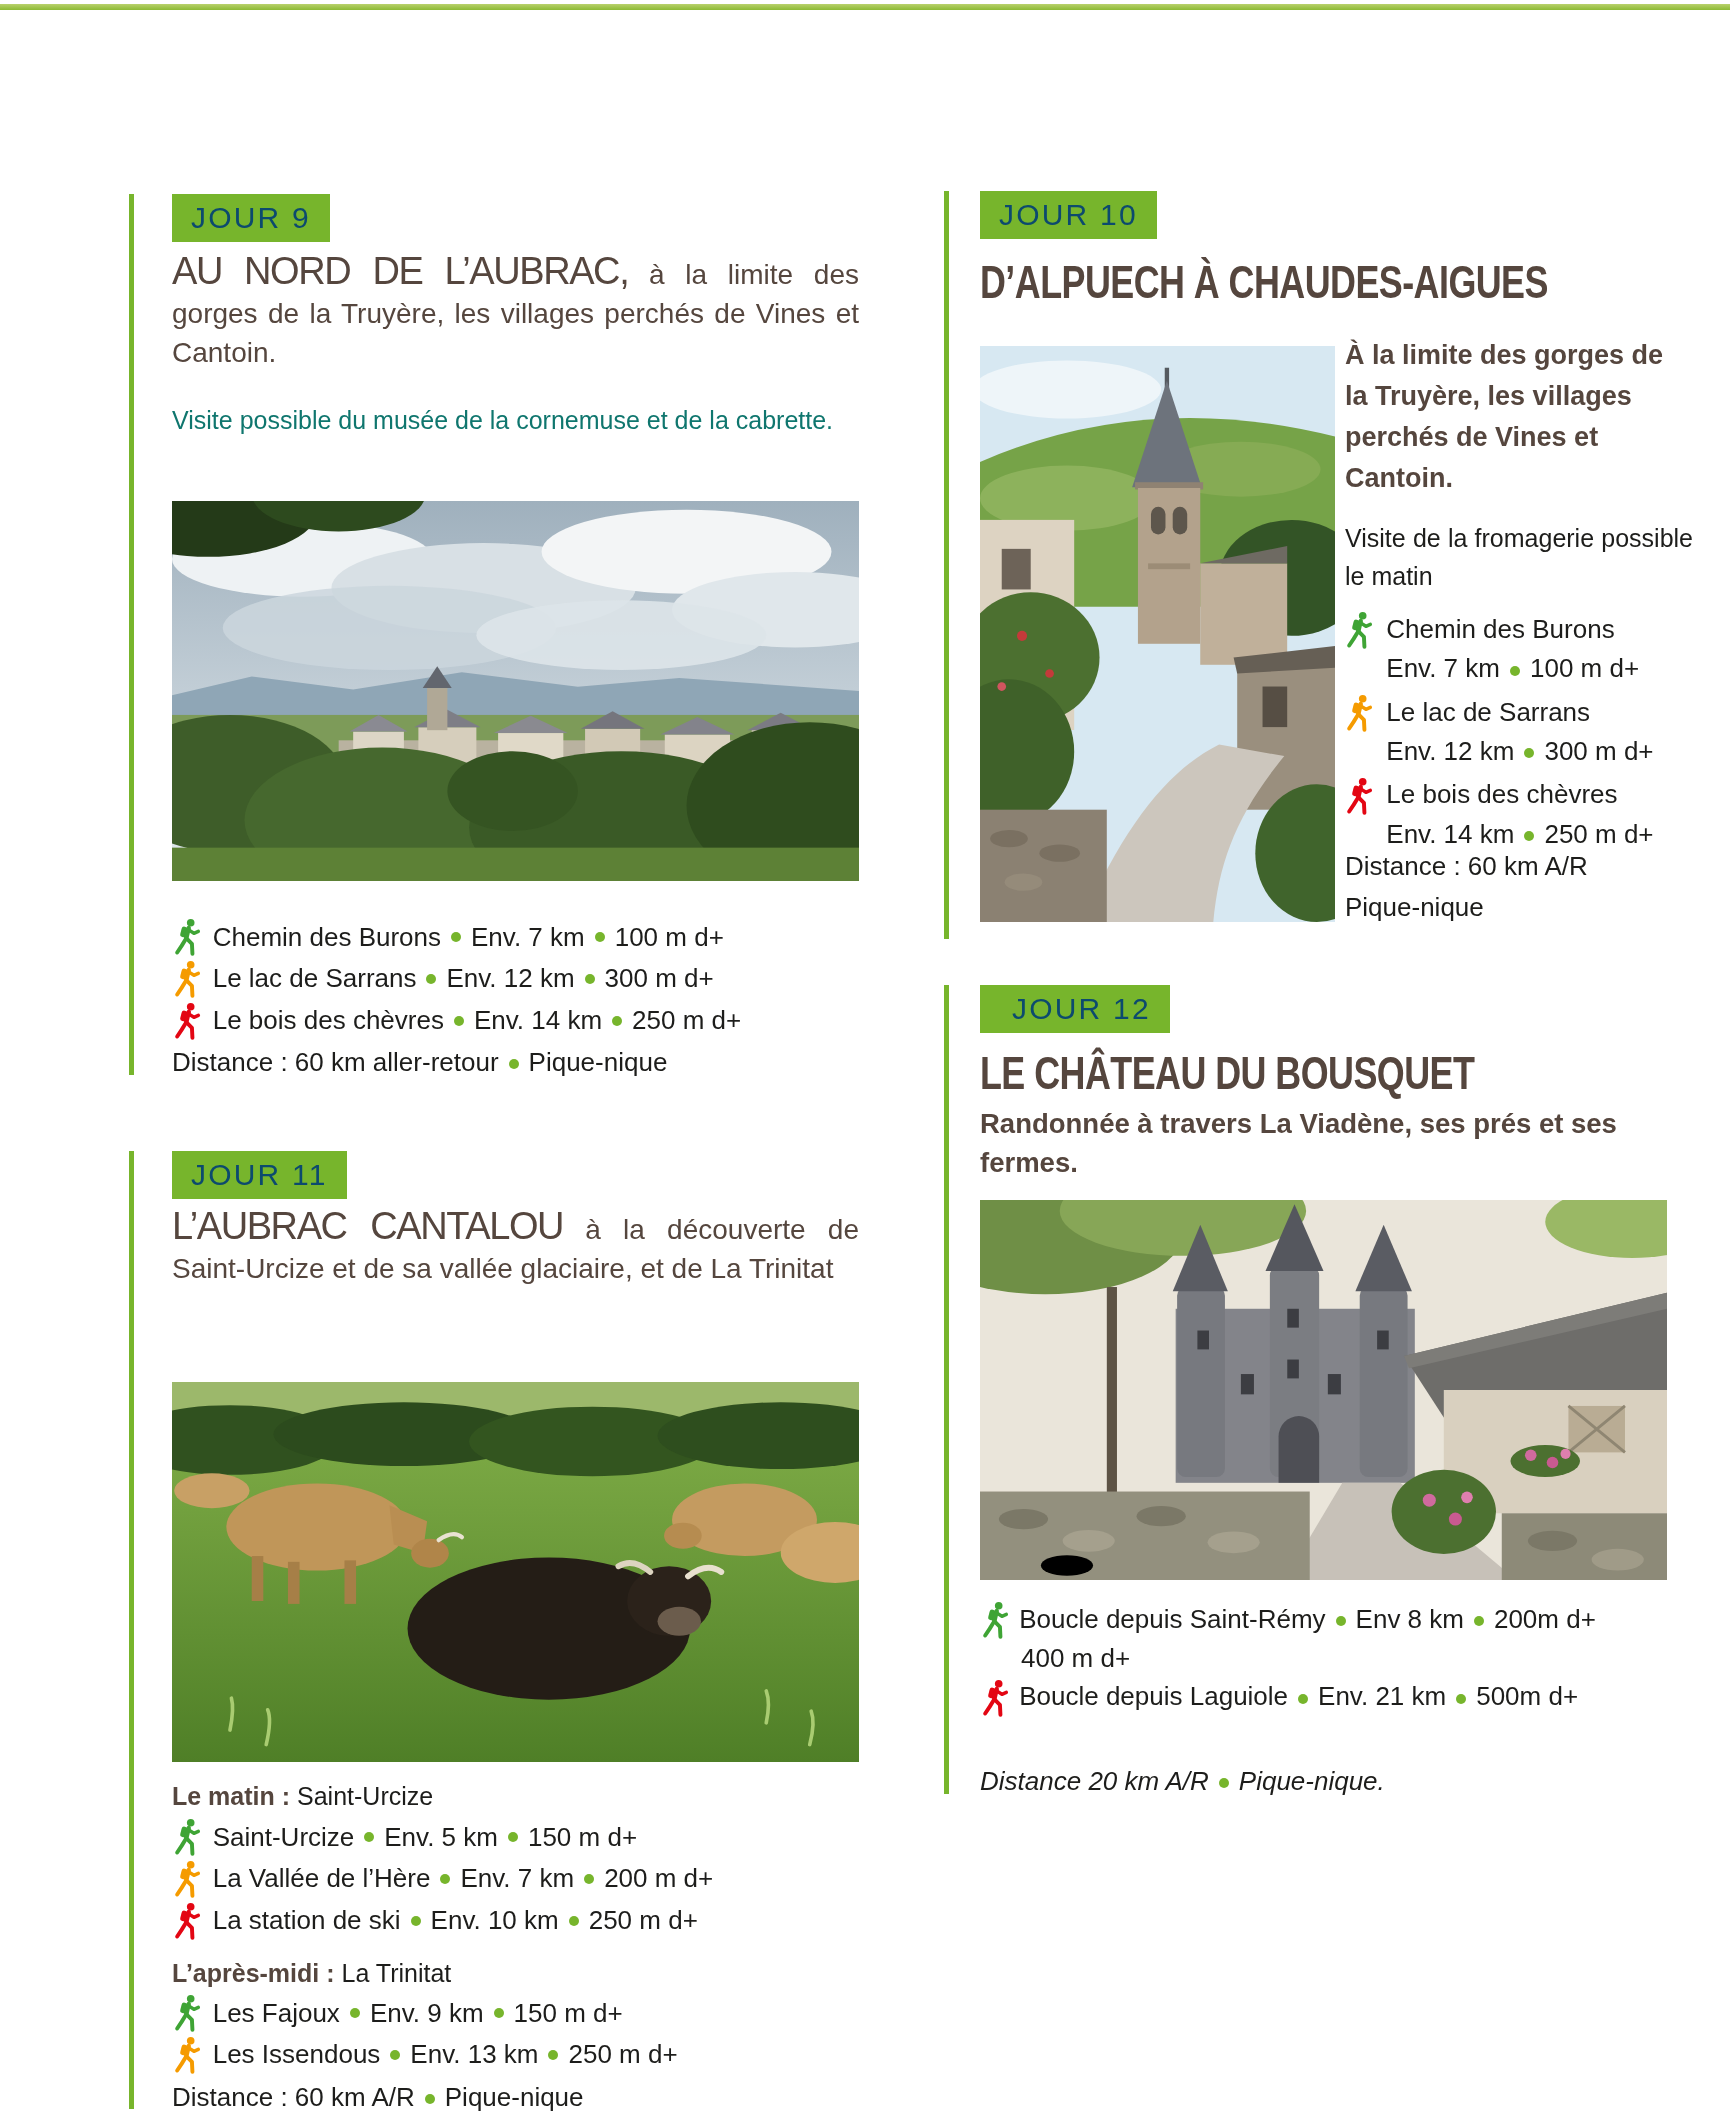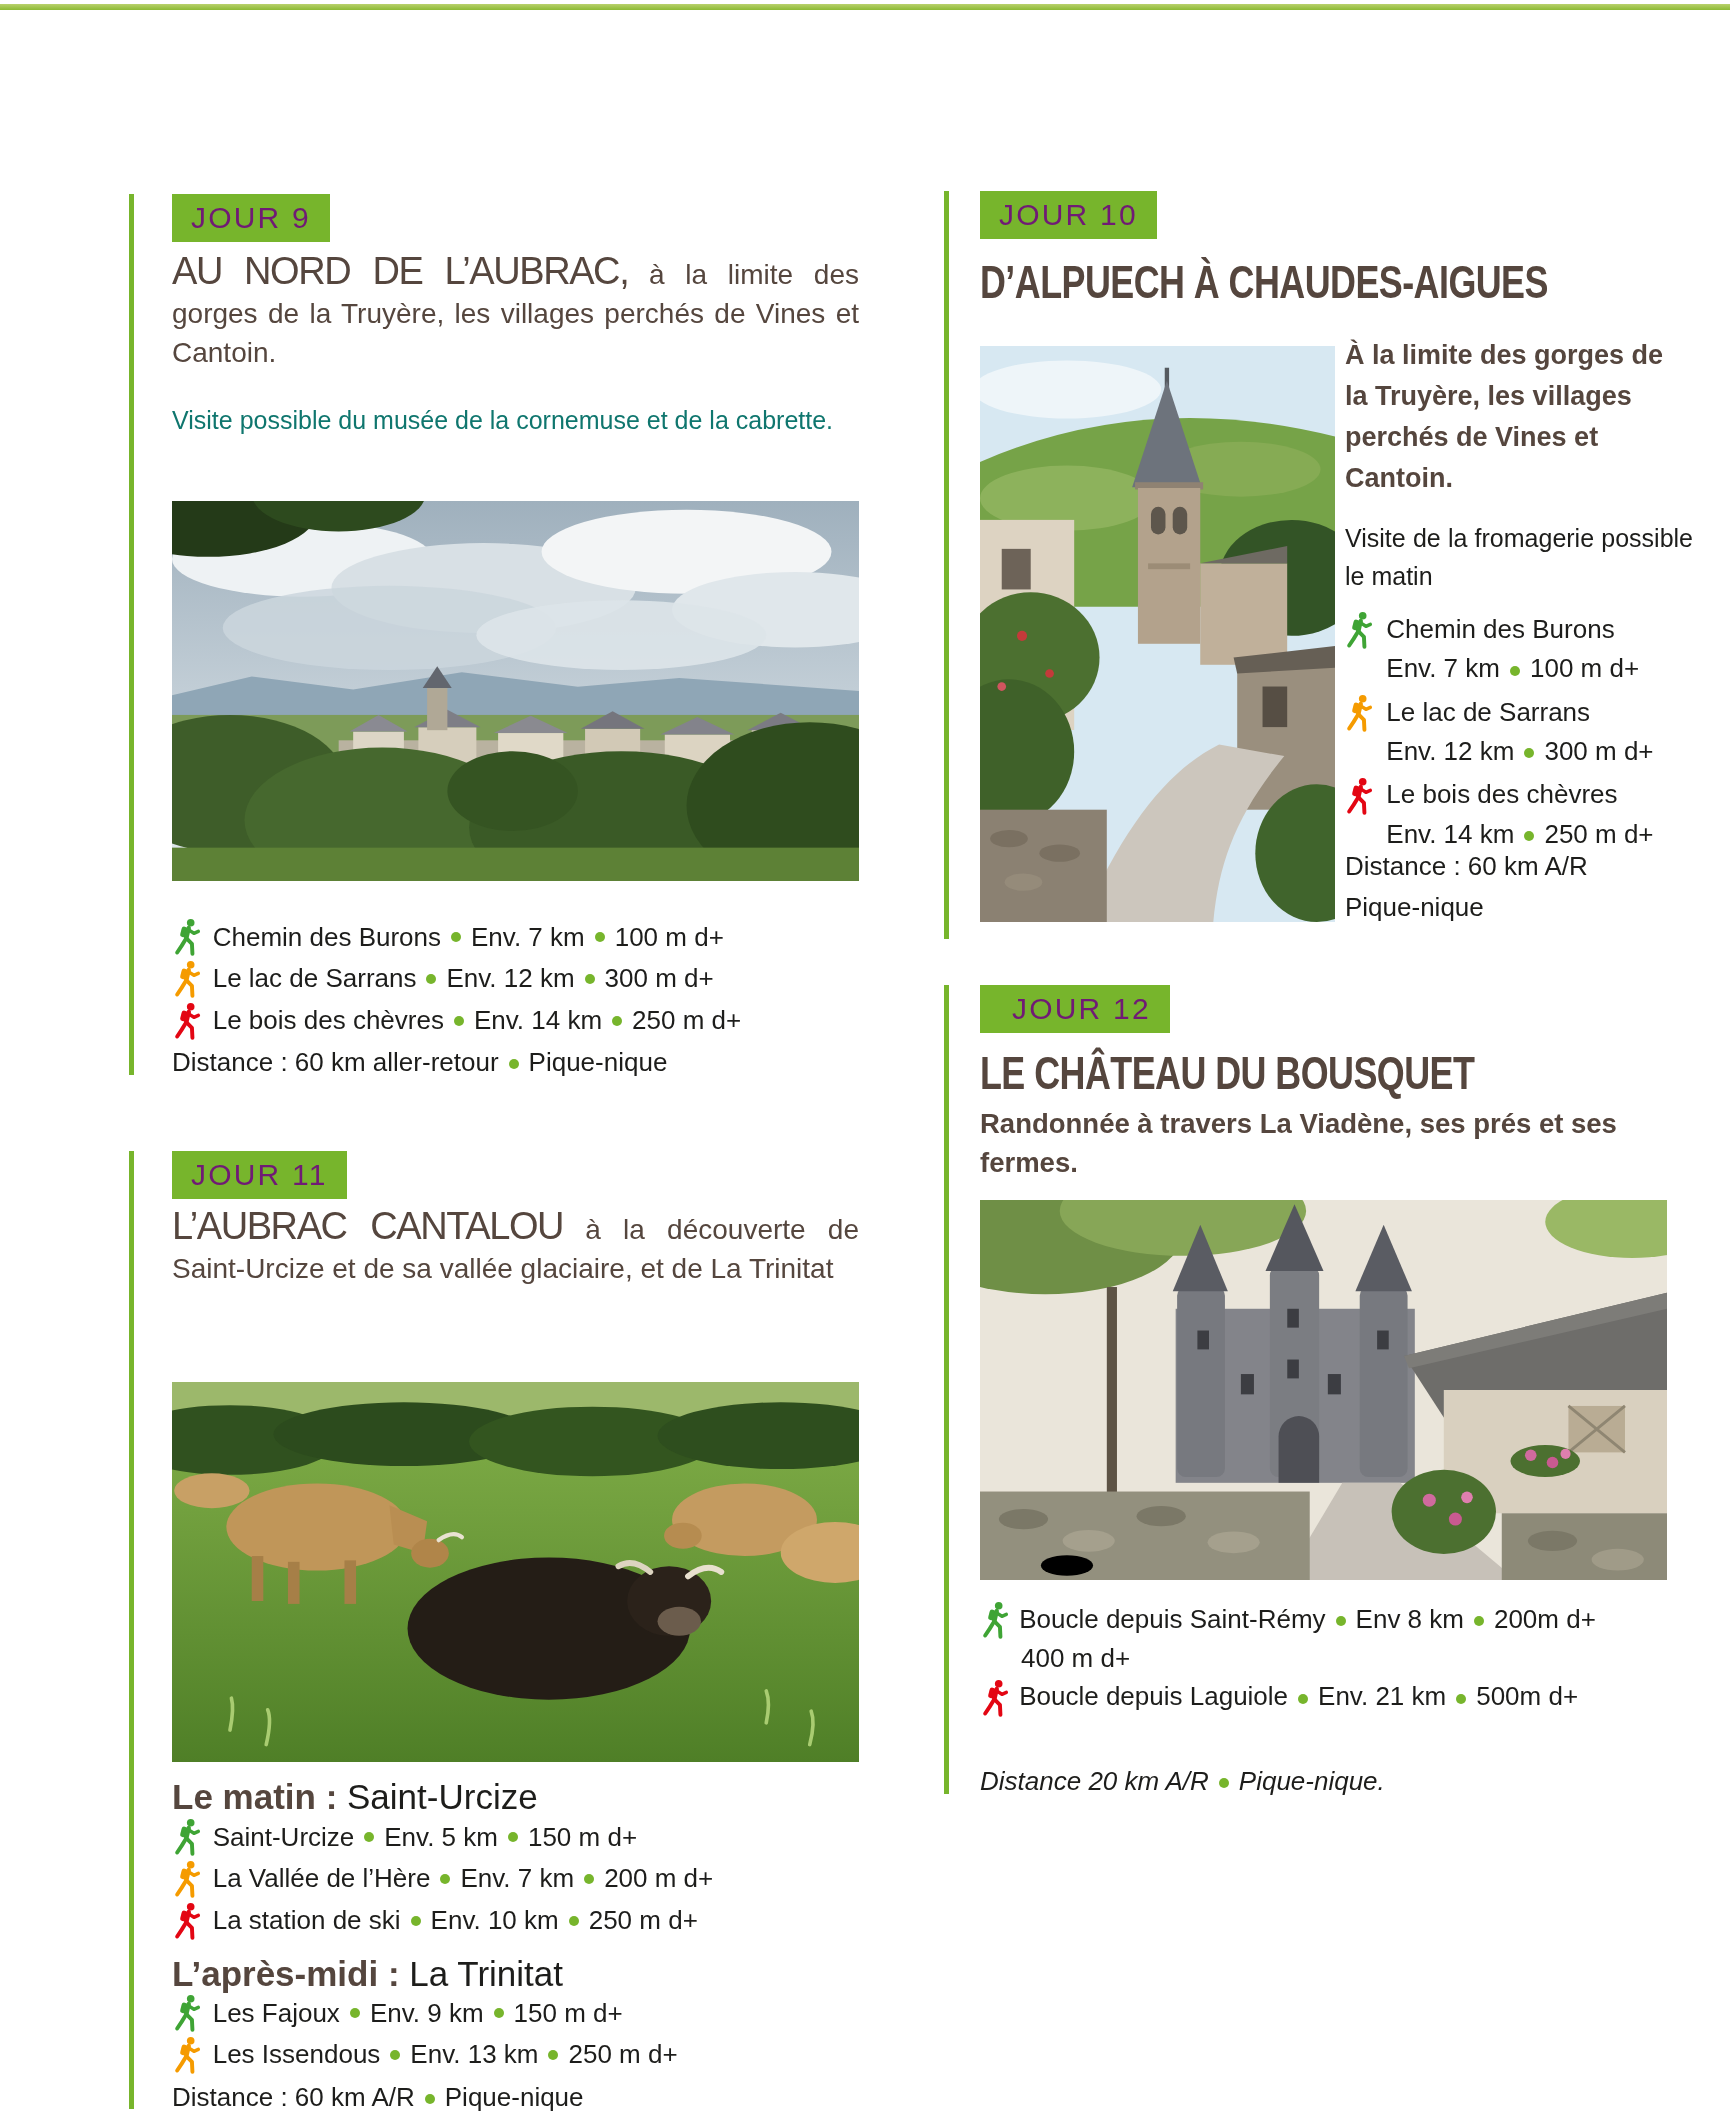--- a/index.html
+++ b/index.html
@@ -4,21 +4,21 @@
 <style>
   html,body{margin:0;padding:0;background:#ffffff;}
   body{
     width:1730px;height:2119px;position:relative;overflow:hidden;
     font-family:"Liberation Sans", sans-serif;color:#1d1d1b;
     -webkit-font-smoothing:antialiased;
   }
   .topbar{position:absolute;left:0;top:3.6px;width:1730px;height:6.5px;
     background:linear-gradient(#b9d16c,#8cba34);}
   .vline{position:absolute;width:5px;background:#77b52c;}
-  .badge{position:absolute;display:inline-block;background:#77b52c;color:#701a75;
+  .badge{position:absolute;display:inline-block;background:#77b52c;color:#0c4a6e;
     font-size:30px;line-height:48px;padding:0 19px;letter-spacing:2.2px;font-weight:400;}
   .cond-xl{display:inline-block;font-weight:700;font-size:46px;color:#55463e;
     letter-spacing:-0.7px;transform:scaleX(0.78);transform-origin:left center;white-space:nowrap;}
   .head-mixed{position:absolute;font-weight:400;font-size:28px;line-height:39px;
     color:#55463e;text-align:justify;}
   .head-mixed .cond{font-size:38px;letter-spacing:-1.4px;}
   .note{position:absolute;font-size:25px;line-height:34px;color:#0f766e;text-align:justify;}
   .photo{position:absolute;display:block;}
   .hike-list{position:absolute;}
   .hike-row{display:flex;align-items:center;height:36px;margin-bottom:5.8px;font-size:26px;}
@@ -28,21 +28,21 @@
   .hiker{width:32px;height:38px;}
   .hiker.g{color:#3fa435}.hiker.o{color:#f59b00}.hiker.r{color:#e30613}
   .distline{position:absolute;font-size:26px;line-height:41px;color:#1d1d1b;}
   .sideintro{position:absolute;font-weight:700;font-size:27px;line-height:41px;color:#55463e;}
   .sidenote{position:absolute;font-size:25px;line-height:38px;text-align:justify;}
   .hike2-item{display:grid;grid-template-columns:38px 1fr;column-gap:4.3px;
     font-size:26px;line-height:39px;margin-bottom:4.3px;align-items:start;}
   .hike2-item .hiker{margin-top:1.4px;}
   .hike2-item .env{grid-column:2;}
   .subtitle{position:absolute;font-weight:700;font-size:27.5px;line-height:39px;color:#55463e;}
-  .seclabel{position:absolute;font-size:35px;line-height:35px;}
+  .seclabel{position:absolute;font-size:25px;line-height:35px;}
   .seclabel b{color:#55463e;}
   .j12row{display:flex;align-items:flex-start;font-size:26px;line-height:38px;}
   .j12row .hiker{margin-right:7.2px;margin-top:1.4px;}
   .wrapline{padding-left:41px;font-size:26px;line-height:38px;}
 </style>
 </head>
 <body>
 
 <svg width="0" height="0" style="position:absolute" aria-hidden="true">
   <defs>

